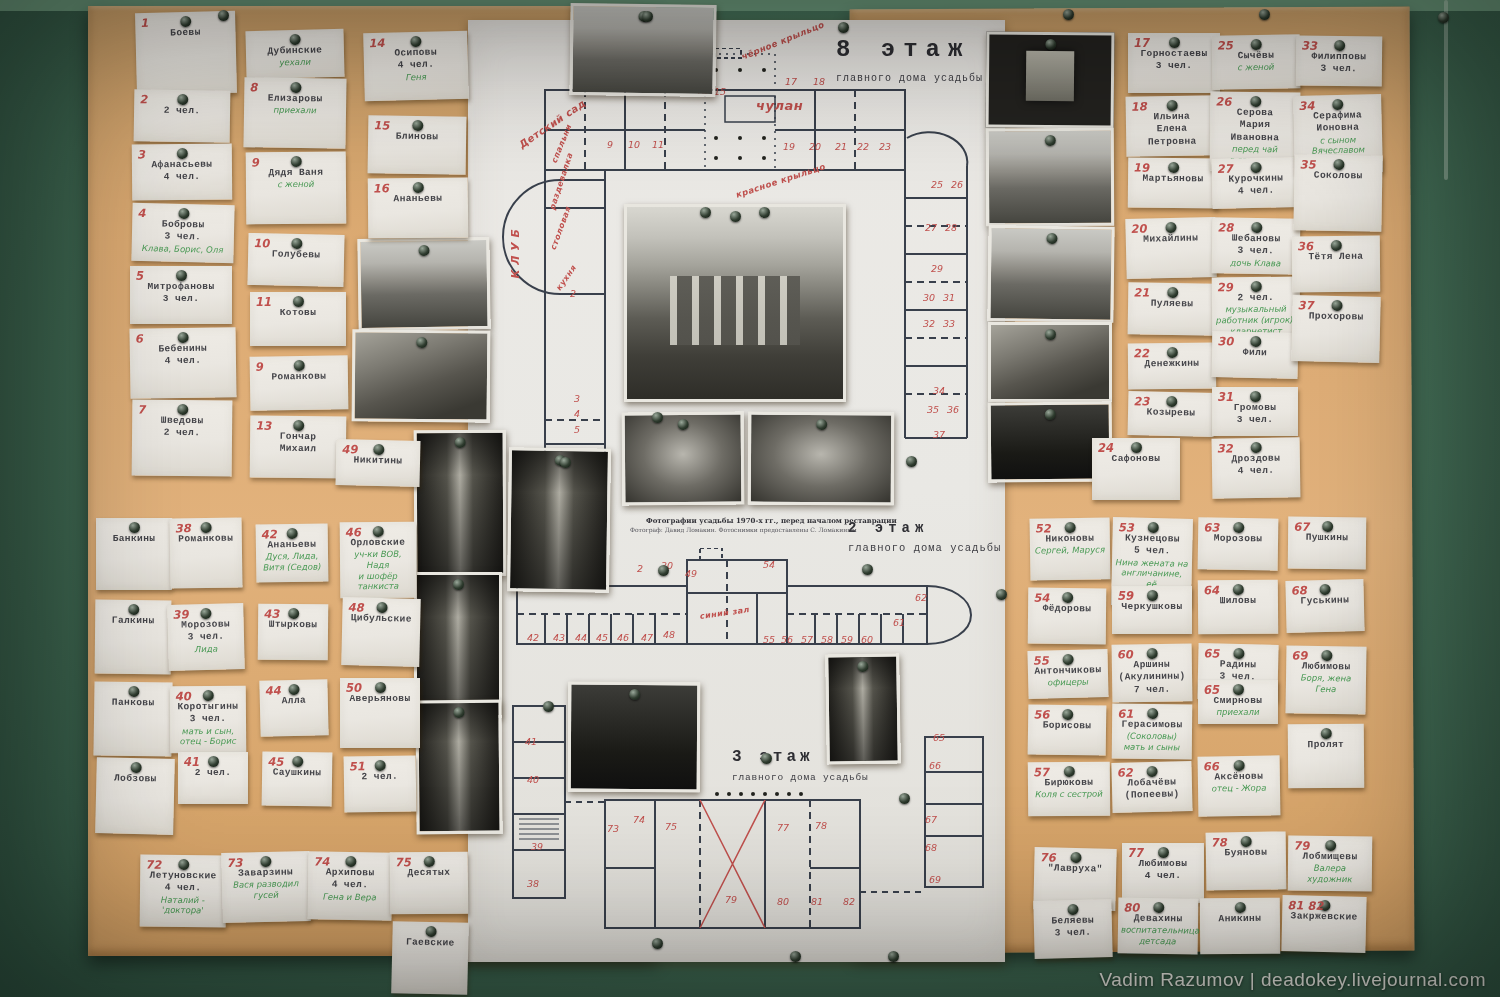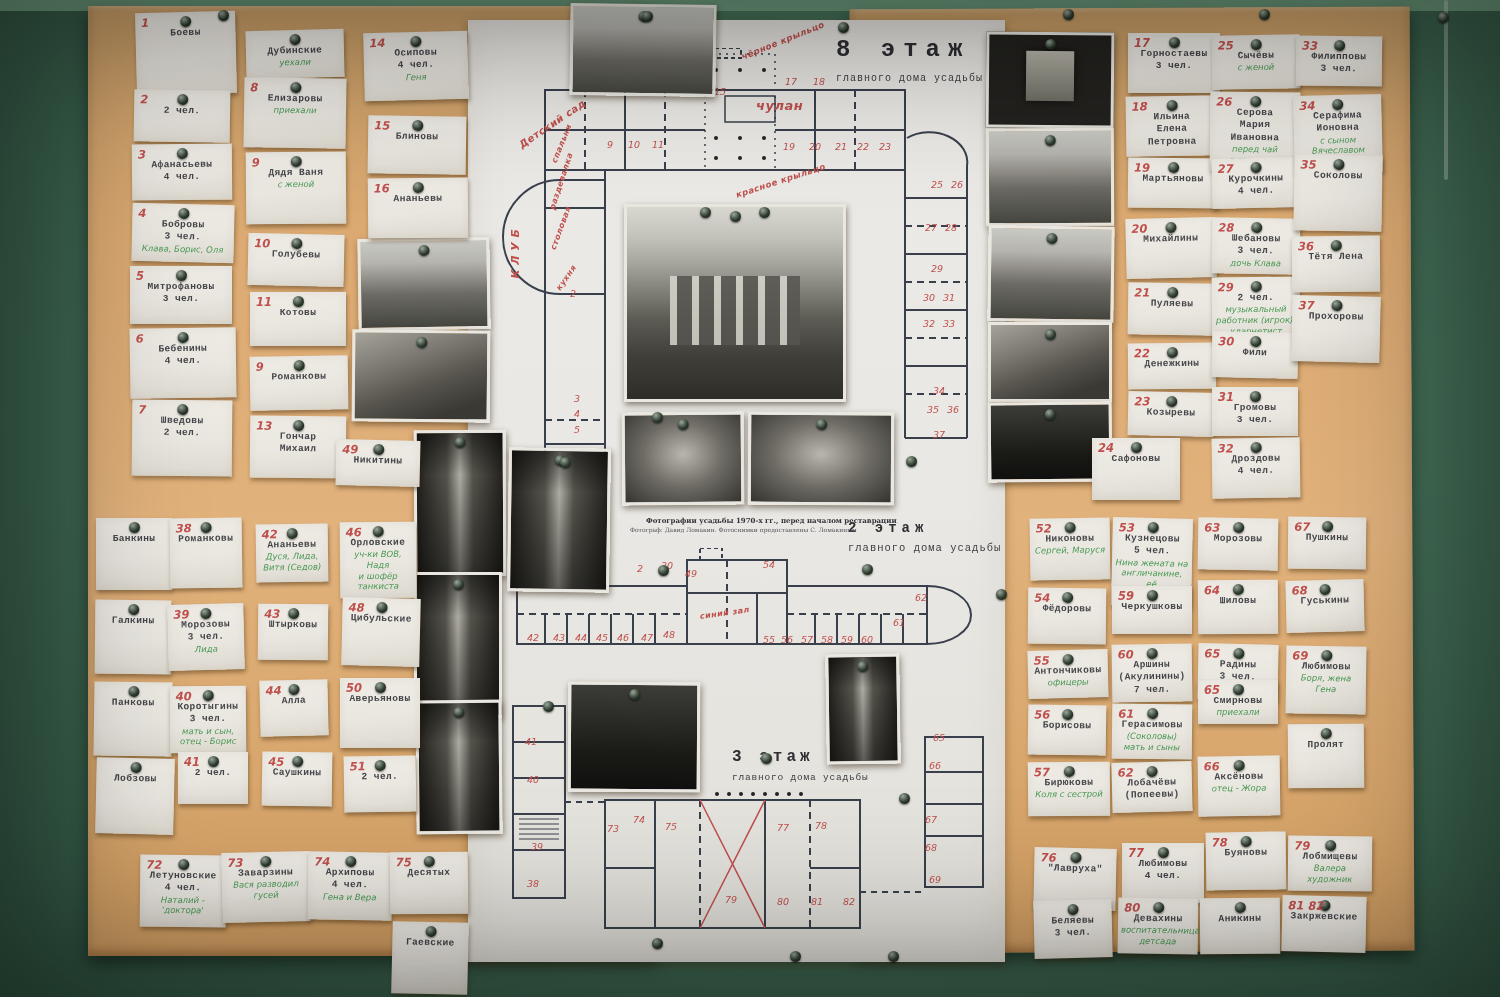--- a/index.html
+++ b/index.html
@@ -856,13 +856,14 @@
       <span class="pin free" style="left: 899px; top: 793px;"></span>
       <span class="pin free" style="left: 652px; top: 938px;"></span>
       <span class="pin free" style="left: 790px; top: 951px;"></span>
       <span class="pin free" style="left: 888px; top: 951px;"></span>
       <span class="pin free" style="left: 218px; top: 10px;"></span>
       <span class="pin free" style="left: 1063px; top: 9px;"></span>
       <span class="pin free" style="left: 1259px; top: 9px;"></span>
       <span class="pin free" style="left: 1438px; top: 12px;"></span>
     </div>
 
+  <div class="watermark">Vadim Razumov | deadokey.livejournal.com</div>
 </div>
 
 </body></html>

